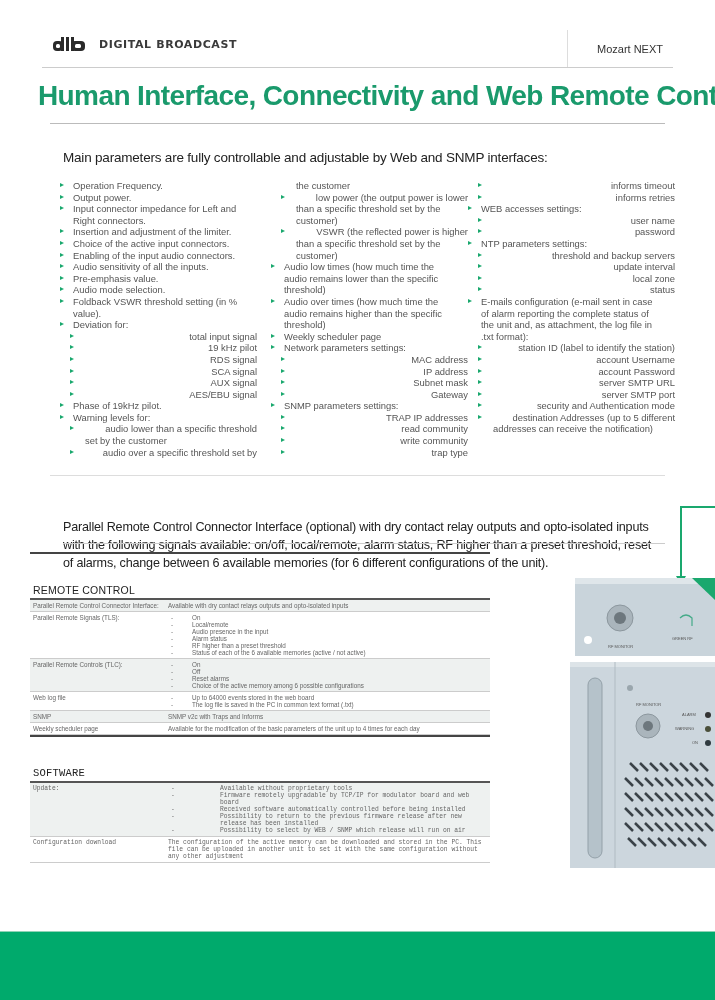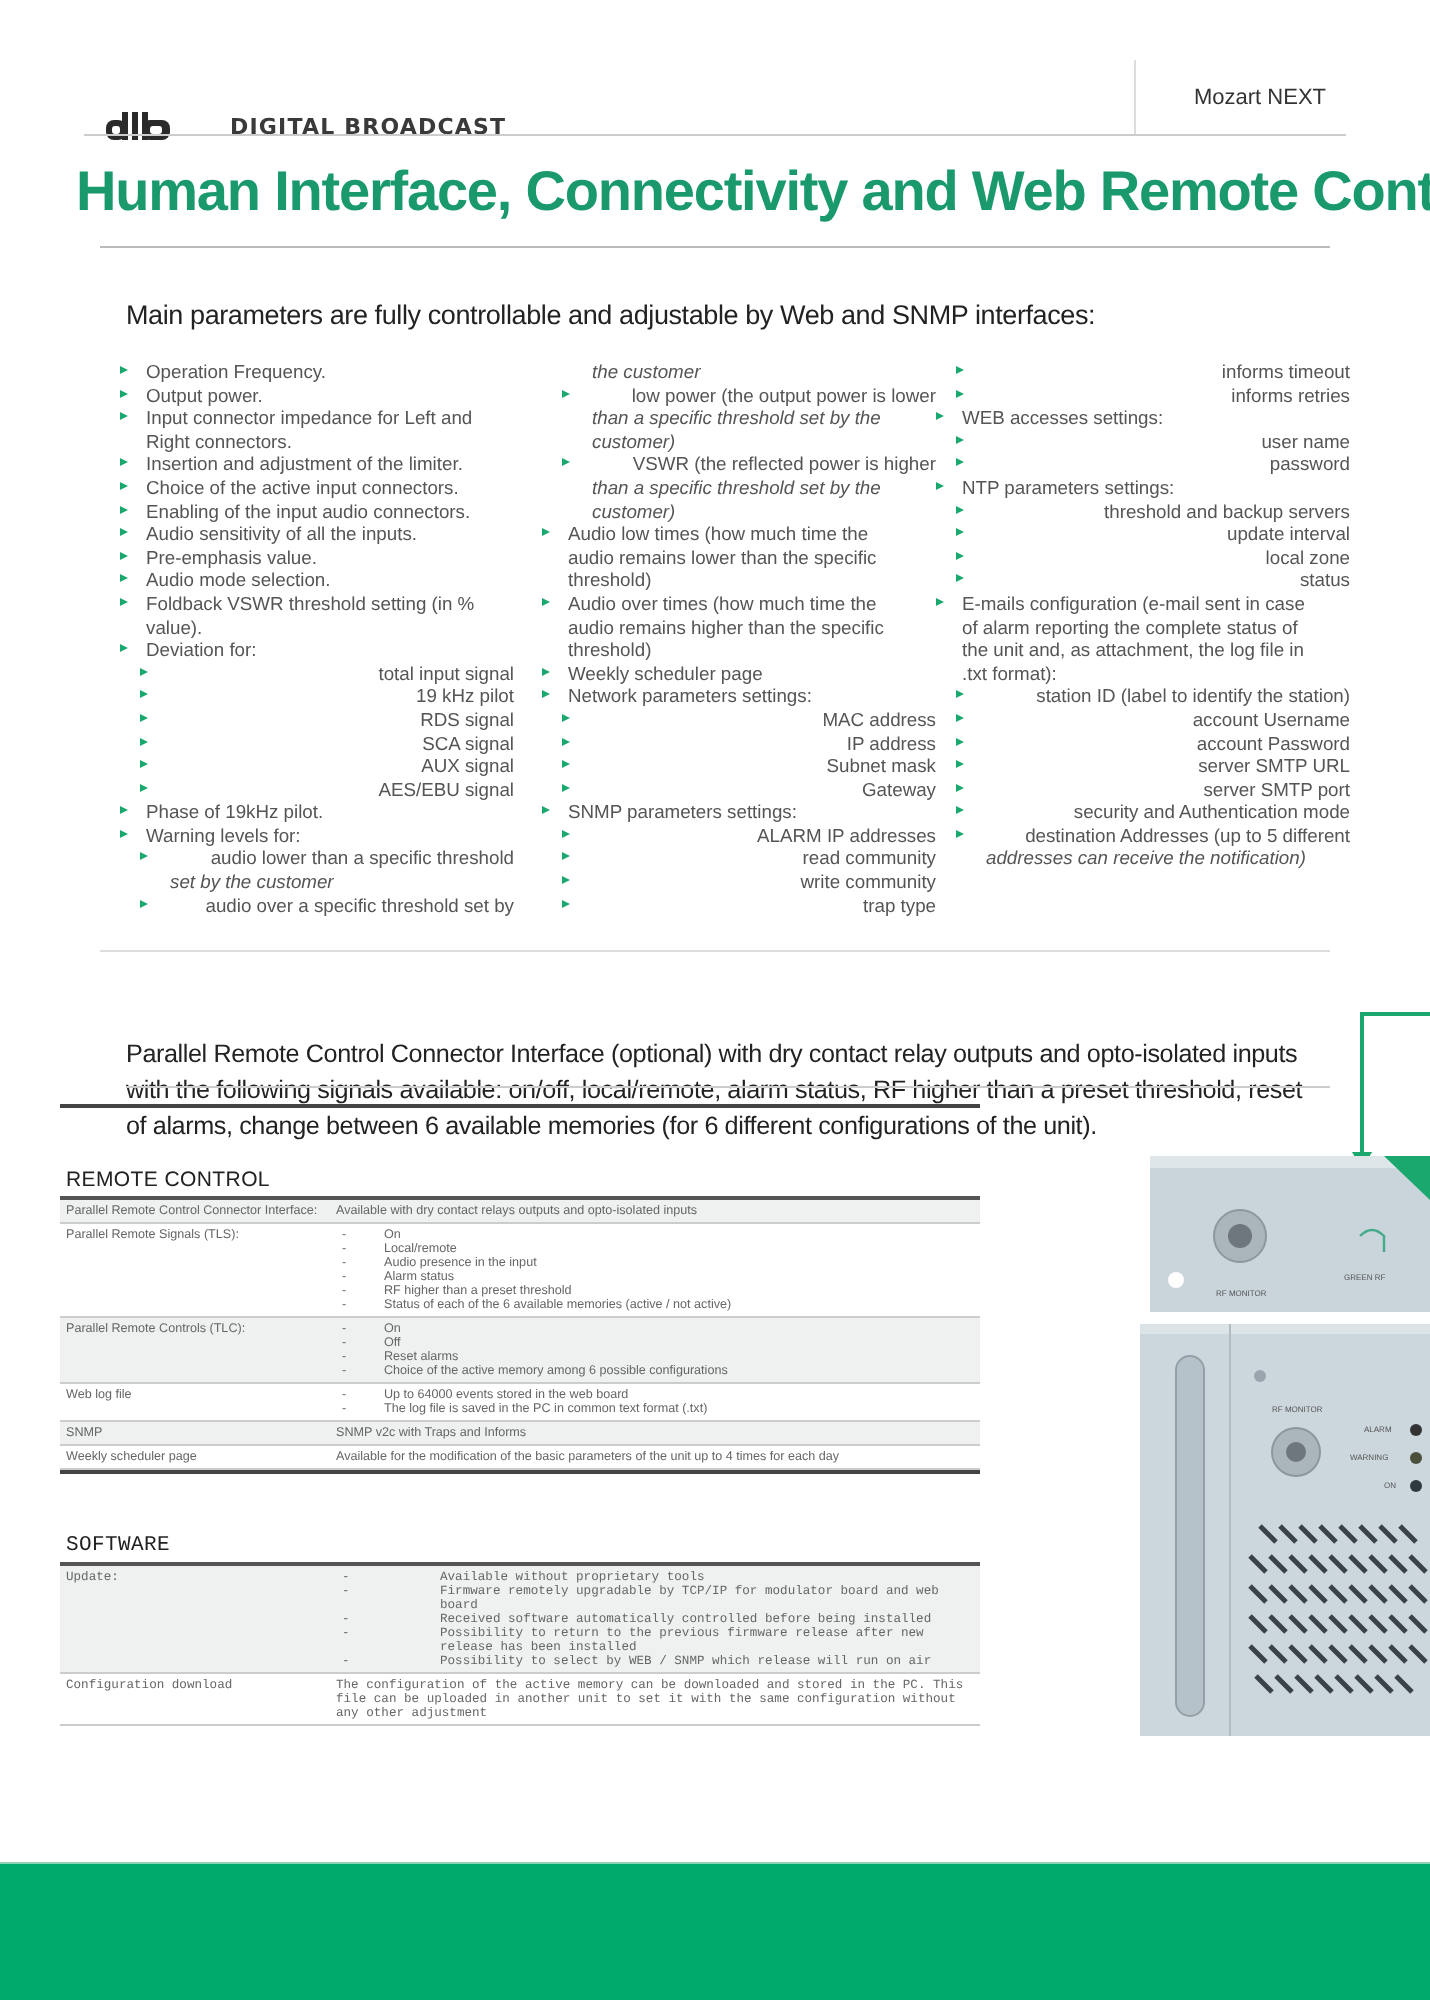--- a/index.html
+++ b/index.html
@@ -1,34 +1,34 @@
 <!DOCTYPE html>
 <html><head>
 <meta charset="utf-8">
 <style>
   * { margin:0; padding:0; box-sizing:border-box; }
   body { width:715px; height:1000px; background:#fff; position:relative; overflow:hidden; font-family:"Liberation Sans", sans-serif; color:#555; }
   .header { position:absolute; top:0; left:0; width:715px; height:70px; }
-  .logo { position:absolute; left:53px; top:37px; display:flex; align-items:flex-end; gap:24px;margin-top:19px; }
+  .logo { position:absolute; left:53px; top:37px; display:flex; align-items:flex-end; gap:8px; }
   .logo-mark { width:38px; height:14px; position:relative; }
   .logo-text { font-family:"DejaVu Sans", sans-serif; font-weight:bold; font-size:11px; letter-spacing:0.6px; color:#3a3a3a; }
   .header-divider-v { position:absolute; left:567px; top:30px; width:1px; height:38px; background:#ddd; }
   .product { position:absolute; right:52px; top:43px; font-size:11px; color:#333; }
   .header-line { position:absolute; left:42px; right:42px; top:67px; height:1px; background:#ccc; }
   .page-title { position:absolute; left:38px; top:80px; font-size:28px; color:#1a9a6c; letter-spacing:-0.6px; white-space:nowrap; }
   .title-line { position:absolute; left:50px; right:50px; top:123px; height:1px; background:#bbb; }
   .intro { position:absolute; left:63px; top:150px; font-size:13.5px; color:#222; letter-spacing:-0.2px; }
   .col { position:absolute; top:180px; font-size:9.4px; line-height:11.6px; color:#555; }
   .col1 { left:57px; width:200px; }
   .col2 { left:268px; width:200px; }
   .col3 { left:465px; width:210px; }
   .li { position:relative; padding-left:16px; }
   .li.sub { padding-left:28px;text-align:right; }
   .li.cont { padding-left:16px; }
-  .li.subcont { padding-left:28px;font-style:italic; }
+  .li.subcont { padding-left:28px; }
   .bullet { position:absolute; left:3px; top:3px; width:0; height:0; border-top:2.5px solid transparent; border-bottom:2.5px solid transparent; border-left:4px solid #1aa86e; }
   .li.sub .bullet { left:13px; }
   .divider2 { position:absolute; left:50px; right:50px; top:475px; height:1px; background:#ddd; }
   .para { position:absolute; left:63px; top:489px; width:600px; font-size:12.6px; line-height:18px; color:#222; letter-spacing:-0.2px;margin-top:29px; }
   .para-line { position:absolute; left:63px; right:50px; top:543px; height:1px; background:#ccc; }
   .arrow-v1 { position:absolute; left:680px; top:506px; width:2px; height:72px; background:#1aa86e; }
   .arrow-h { position:absolute; left:680px; top:506px; width:40px; height:2px; background:#1aa86e; }
   .arrow-head { position:absolute; left:676px; top:576px; width:0; height:0; border-left:5px solid transparent; border-right:5px solid transparent; border-top:9px solid #1aa86e; }
   .tbl { position:absolute; left:30px; width:460px; font-size:6.3px; color:#666; }
   .tbl-rc { top:552px; }
@@ -113,21 +113,21 @@
     <div class="li"><span class="bullet"></span><span>Audio over times (how much time the</span></div>
     <div class="li cont"><span>audio remains higher than the specific</span></div>
     <div class="li cont"><span>threshold)</span></div>
     <div class="li"><span class="bullet"></span><span>Weekly scheduler page</span></div>
     <div class="li"><span class="bullet"></span><span>Network parameters settings:</span></div>
     <div class="li sub"><span class="bullet"></span><span>MAC address</span></div>
     <div class="li sub"><span class="bullet"></span><span>IP address</span></div>
     <div class="li sub"><span class="bullet"></span><span>Subnet mask</span></div>
     <div class="li sub"><span class="bullet"></span><span>Gateway</span></div>
     <div class="li"><span class="bullet"></span><span>SNMP parameters settings:</span></div>
-    <div class="li sub"><span class="bullet"></span><span>ALARM IP addresses</span></div>
+    <div class="li sub"><span class="bullet"></span><span>TRAP IP addresses</span></div>
     <div class="li sub"><span class="bullet"></span><span>read community</span></div>
     <div class="li sub"><span class="bullet"></span><span>write community</span></div>
     <div class="li sub"><span class="bullet"></span><span>trap type</span></div>
   </div>
 <div class="col col3">
     <div class="li sub"><span class="bullet"></span><span>informs timeout</span></div>
     <div class="li sub"><span class="bullet"></span><span>informs retries</span></div>
     <div class="li"><span class="bullet"></span><span>WEB accesses settings:</span></div>
     <div class="li sub"><span class="bullet"></span><span>user name</span></div>
     <div class="li sub"><span class="bullet"></span><span>password</span></div>

